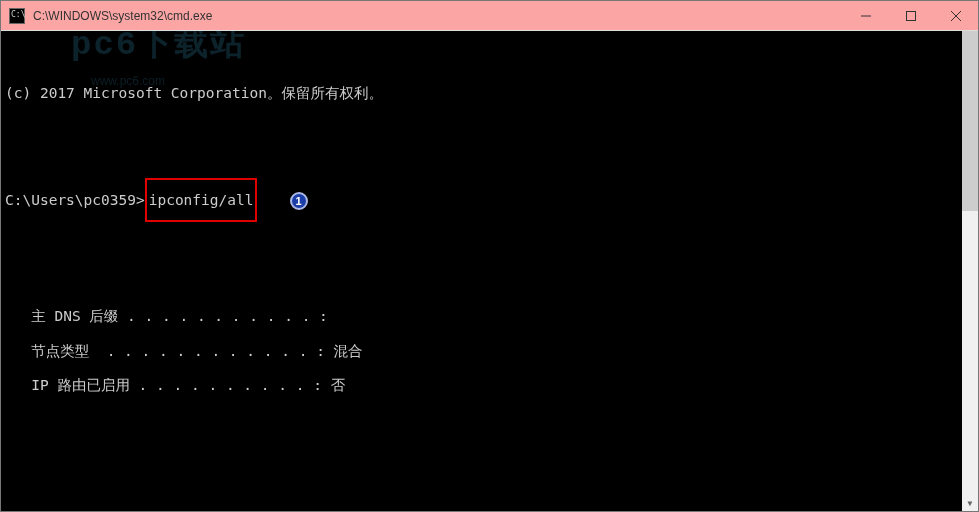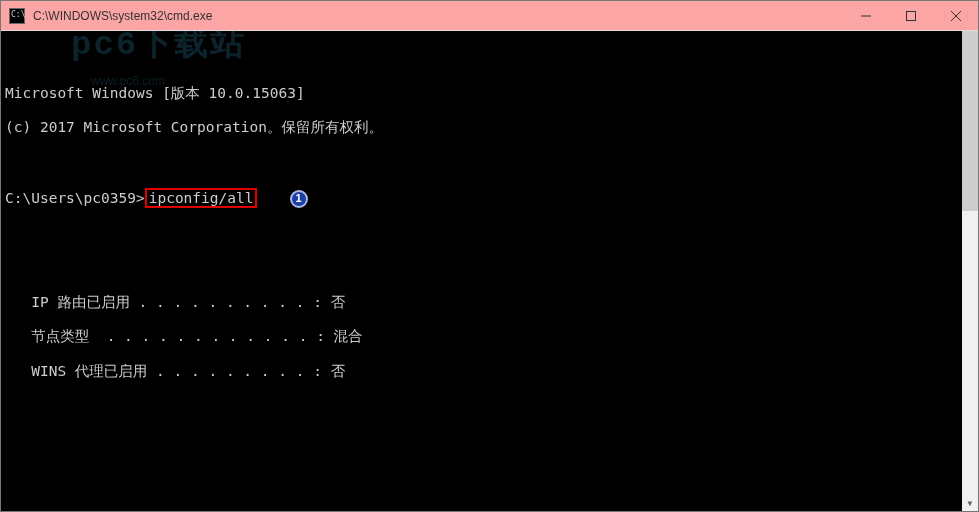--- a/index.html
+++ b/index.html
@@ -66,23 +66,24 @@
     font-size: 14.5px;
     line-height: 17.2px;
     padding: 2px 4px;
     position: relative;
     white-space: pre;
   }
   .terminal .line { display: block; }
 
   .hilite-red {
     border: 2px solid #e00000;
-    padding: 0 2px;
+    padding: 12px 2px;
     display: inline-block;
     line-height: 16px;
+    margin-top: 25px;
   }
   .badge {
     display: inline-flex;
     width: 18px; height: 18px;
     border-radius: 50%;
     background: #1b3ea8;
     color: #fff;
     border: 2px solid #aeb8e6;
     font-size: 11px;
     font-weight: bold;
@@ -162,29 +163,28 @@
           <line x1="0" y1="0" x2="10" y2="10" stroke="#333" stroke-width="1"></line>
           <line x1="10" y1="0" x2="0" y2="10" stroke="#333" stroke-width="1"></line>
         </svg>
     </div>
   </div>
 
   <div class="terminal-wrap">
     <div class="terminal">
 <span class="ghost">pc6下载站</span>
 <span class="ghost2">www.pc6.com</span>
-<span class="line">Microsoft Windows [版本 10.0.15063]</span>
 <span class="line">(c) 2017 Microsoft Corporation。保留所有权利。</span>
 <span class="line"> </span>
 <span class="line"><span>C:\Users\pc0359&gt;</span><span class="hilite-red"><span>ipconfig/all</span></span>   <span class="badge">1</span></span>
 <span class="line"> </span>
 <span class="line"> </span>
+<span class="line">   主 DNS 后缀 . . . . . . . . . . . :</span>
+<span class="line">   节点类型  . . . . . . . . . . . . : 混合</span>
 <span class="line">   IP 路由已启用 . . . . . . . . . . : 否</span>
-<span class="line">   节点类型  . . . . . . . . . . . . : 混合</span>
-<span class="line">   WINS 代理已启用 . . . . . . . . . : 否</span>
 <span class="line"> </span>
 
 
 
 
 
 
 
 
 

